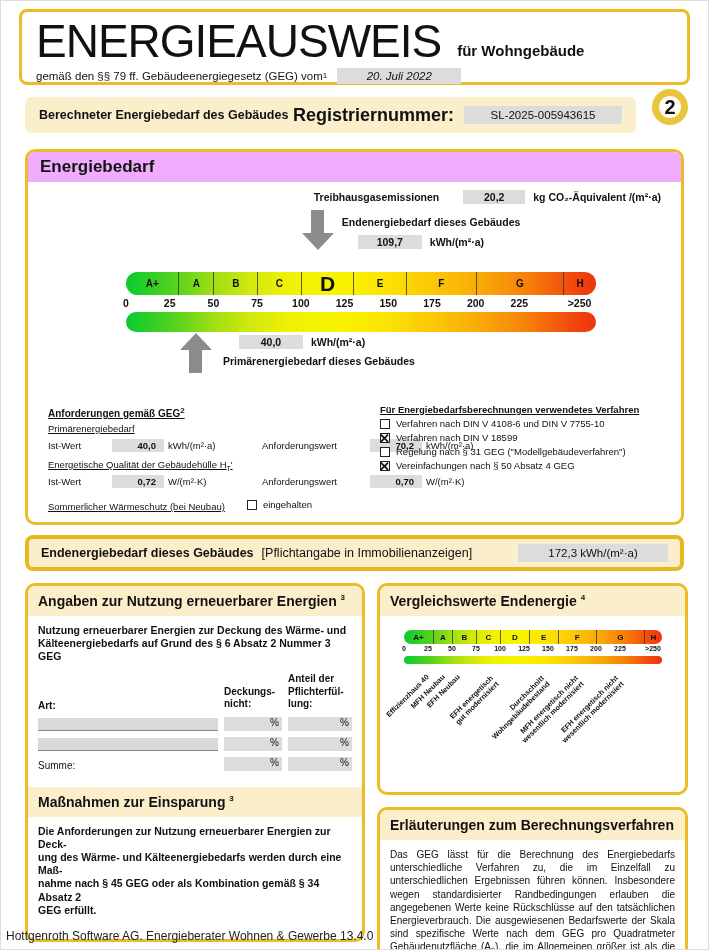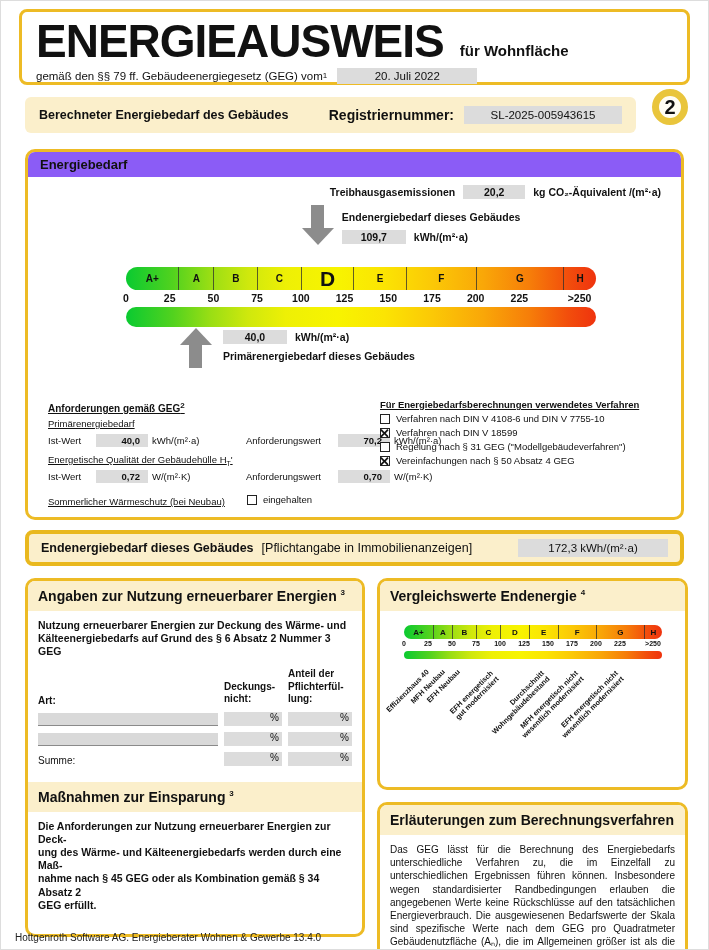--- a/index.html
+++ b/index.html
@@ -3,44 +3,44 @@
 <meta charset="utf-8">
 <style>
   html,body{margin:0;padding:0;background:#e8e8e8;}
   *{box-sizing:border-box;}
   .page{position:relative;width:709px;height:950px;background:#ffffff;margin:0 auto;
         font-family:"Liberation Sans",sans-serif;color:#111;overflow:hidden;border:1px solid #ddd;}
   .b{font-weight:bold;}
   .u{text-decoration:underline;}
   sup{font-size:8px;vertical-align:super;line-height:0;}
   sub{font-size:7px;vertical-align:sub;line-height:0;}
-  .gbox{background:#DCDCDC;display:inline-block;}
+  .gbox{background:#DCDCDC;display:inline-block;margin-left:16px;}
 
   
   .hdr-box{margin:8px 18px 0 18px;border:3px solid #EDBB25;border-radius:8px;padding:6px 14px 8px 14px;height:76px;}
   .hdr-row1{display:flex;align-items:flex-end;}
-  .title{font-size:46px;font-weight:bold;letter-spacing:-1px;line-height:1;}
+  .title{font-size:46px;font-weight:normal;letter-spacing:-1px;line-height:1;}
   .title-sub{font-weight:bold;font-size:15px;margin-left:16px;padding-bottom:5px;}
   .hdr-row2{font-size:11.5px;margin-top:4px;display:flex;align-items:center;}
-  .date-box{width:140px;text-align:center;font-size:11.5px;margin-left:10px;padding:2px 0;}
+  .date-box{width:124px;text-align:center;font-size:11.5px;margin-left:10px;padding:2px 0;font-style:italic;}
 
   
   .band-row{position:relative;margin:10px 24px 0 24px;height:40px;}
   .band{position:absolute;left:0;top:2px;width:calc(100% - 48px);height:36px;background:#FBEFCB;
         border-radius:6px;display:flex;align-items:center;padding:0 14px;}
   .band-label{font-weight:bold;font-size:12.5px;}
-  .reg-label{font-weight:bold;font-size:14px;margin-left:auto;}
+  .reg-label{font-weight:bold;font-size:18px;margin-left:auto;}
   .reg-box{width:158px;text-align:center;font-size:11.5px;margin-left:10px;padding:3px 0;}
   .page-circle{position:absolute;right:-4px;top:-6px;width:36px;height:36px;border:7px solid #E9C53C;
         border-radius:50%;background:#FFFDF4;display:flex;align-items:center;justify-content:center;
         font-size:20px;font-weight:bold;}
 
   
   .section{margin:14px 24px 0 24px;border:3px solid #EDBB25;border-radius:10px;overflow:hidden;}
-  .sec-hdr{background:#8b5cf6;font-weight:bold;font-size:13px;padding:5px 12px;}
+  .sec-hdr{background:#f0abfc;font-weight:bold;font-size:17px;padding:5px 12px;}
   .sec-body{padding:8px 20px 10px 20px;}
   .ghg-row{display:flex;justify-content:flex-end;align-items:center;gap:8px;font-size:10.5px;}
   .ghg-row .vb{width:62px;text-align:center;font-weight:bold;padding:1px 0;}
 
   
   .scale-area{position:relative;width:470px;margin:4px 0 0 78px;}
   .arrow-zone{position:relative;height:64px;}
   .arrow{position:absolute;width:32px;}
   .arrow .stem{width:13px;height:23px;background:#8C8C8C;margin:0 auto;}
   .head-down{width:0;height:0;border-left:16px solid transparent;border-right:16px solid transparent;border-top:17px solid #8C8C8C;}
@@ -115,31 +115,31 @@
   
   .small-scale{position:relative;width:258px;margin:6px 0 0 14px;}
   .small-scale .letters-bar{height:14px;border-radius:7px;}
   .small-scale .letters-bar .seg span{font-size:8px;}
   .small-scale .ticks-row{height:12px;}
   .small-scale .ticks-row span{font-size:7px;top:1px;}
   .small-scale .plain-bar{height:8px;border-radius:4px;}
   .rot-labels{position:relative;height:118px;}
   .rot-lab{position:absolute;width:110px;text-align:right;font-size:7.3px;font-weight:bold;
            transform:rotate(-45deg);transform-origin:100% 50%;white-space:pre-line;line-height:1.12;top:8px;}
-  .footer{position:absolute;left:14px;bottom:6px;font-size:10px;color:#222;}
+  .footer{position:absolute;left:5px;bottom:6px;font-size:12px;color:#222;}
 </style>
 </head>
 <body>
 
 <div class="page">
 
   <div class="hdr-box">
     <div class="hdr-row1">
       <span class="title">ENERGIEAUSWEIS</span>
-      <span class="title-sub">für Wohnfläche</span>
+      <span class="title-sub">für Wohngebäude</span>
     </div>
     <div class="hdr-row2">
       <span>gemäß den §§ 79 ff. Gebäudeenergiegesetz (GEG) vom</span>
       <sup>1</sup>
       <span class="gbox date-box">20. Juli 2022</span>
     </div>
   </div>
 
   <div class="band-row">
     <div class="band">

